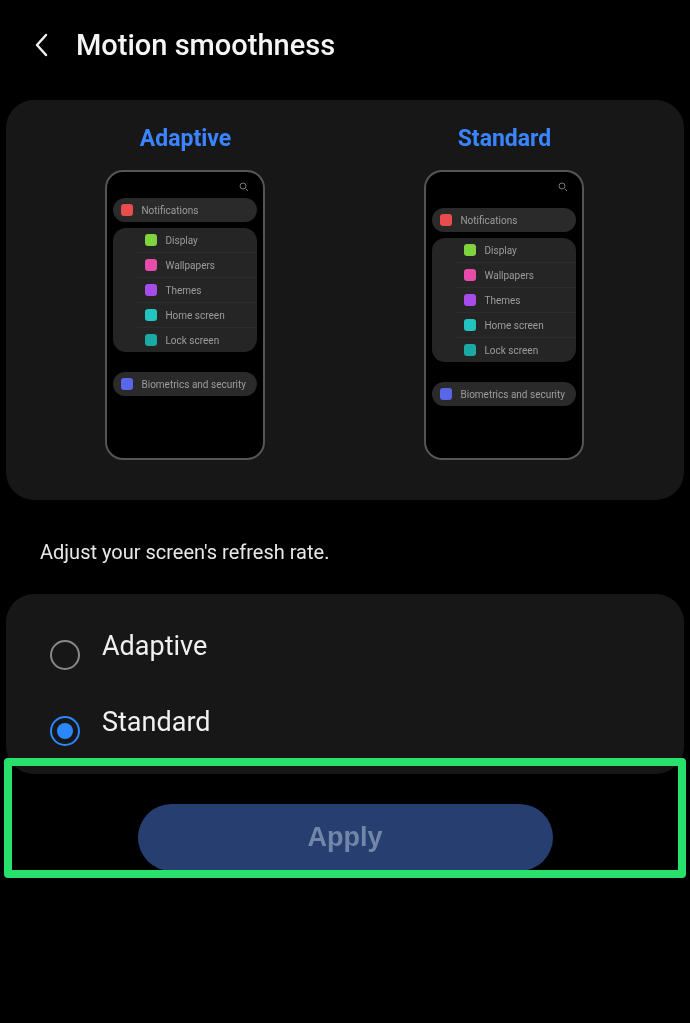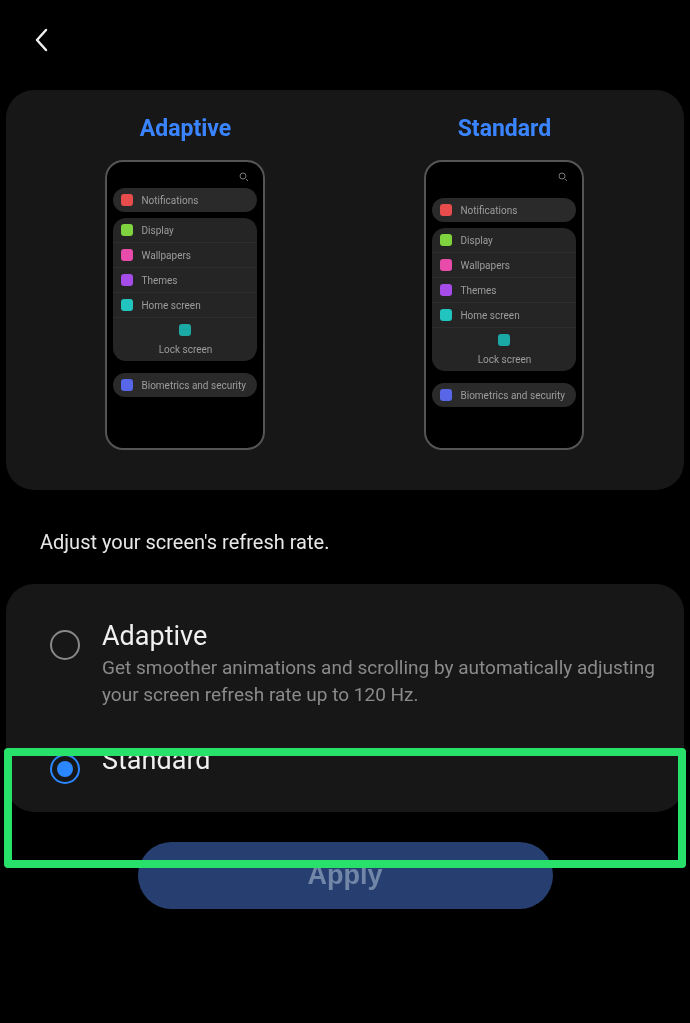--- a/index.html
+++ b/index.html
@@ -74,27 +74,28 @@
   }
   .mock-item.pill {
     background: #2a2a2a;
     border-radius: 14px;
     margin-bottom: 6px;
     align-items: center;
   }
   .mock-group {
     background: #252525;
     border-radius: 13px;
-    margin-bottom: 12px;
+    margin-bottom: 20px;
     overflow: hidden;
+    padding-left: 24px;
   }
   .mock-group .mock-item {
     border-bottom: 1px solid rgba(255,255,255,0.04);
   }
-  .mock-group .mock-item:last-child { border-bottom: none; flex-direction: column; }
+  .mock-group .mock-item:last-child { border-bottom: none; }
   .micon {
     width: 12px; height: 12px; border-radius: 3px;
     flex-shrink: 0;
   }
   .c-red{background:#e84c4c;} .c-green{background:#7ed33f;}
   .c-pink{background:#e84caa;} .c-purple{background:#a64ce8;}
   .c-teal{background:#22c4bf;} .c-teal2{background:#1aa9a4;}
   .c-blue{background:#5866e8;}
 
   .section-text {
@@ -171,20 +172,21 @@
 </style>
 </head>
 <body>
 
 <div class="header">
   <div class="back-arrow">
     <svg width="20" height="28" viewBox="0 0 20 28">
       <path d="M14 4 L5 14 L14 24" stroke="#eee" stroke-width="2.5" fill="none" stroke-linecap="round" stroke-linejoin="round"></path>
     </svg>
   </div>
+  <div class="header-title">Motion smoothness</div>
 </div>
 
 <div class="preview-card">
   <div class="preview-col">
     <div class="preview-label">Adaptive</div>
     <div class="phone-mock">
       <div class="search-row">
         <svg width="10" height="10" viewBox="0 0 10 10">
             <circle cx="4" cy="4" r="3" stroke="#777" stroke-width="1" fill="none"></circle>
             <line x1="7" y1="7" x2="9" y2="9" stroke="#777" stroke-width="1"></line>
@@ -267,21 +269,20 @@
   </div>
 </div>
 
 <div class="section-text">Adjust your screen's refresh rate.</div>
 
 <div class="options-card" style="position:relative;">
   <div class="option-row">
     <div class="radio"></div>
     <div class="option-text">
       <div class="option-title">Adaptive</div>
-      <div class="option-desc">Get smoother animations and scrolling by automatically adjusting your screen refresh rate up to 120 Hz.</div>
     </div>
   </div>
 
   <div class="option-row" style="padding-bottom:28px;">
     <div class="radio selected"></div>
     <div class="option-text">
       <div class="option-title">Standard</div>
     </div>
   </div>
 

